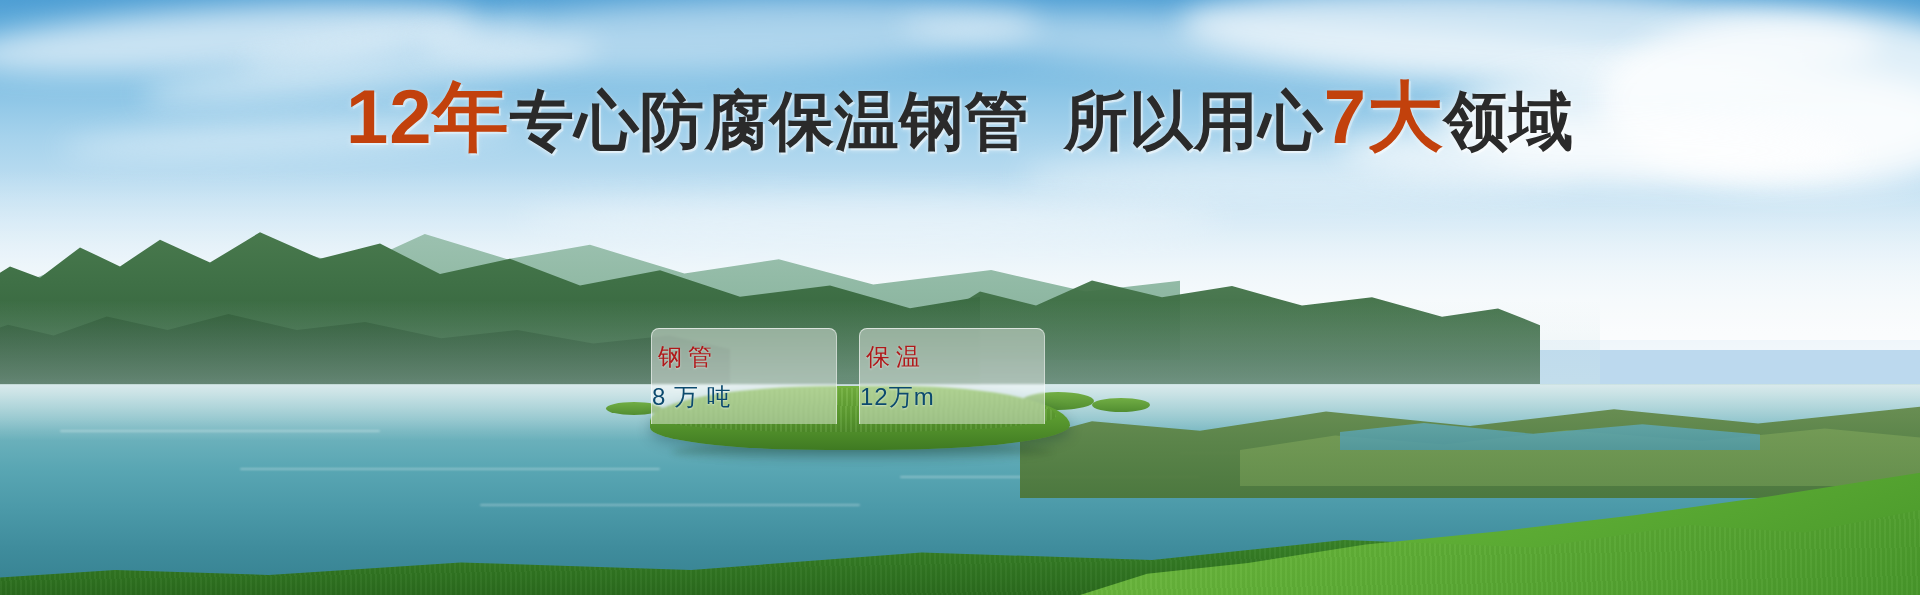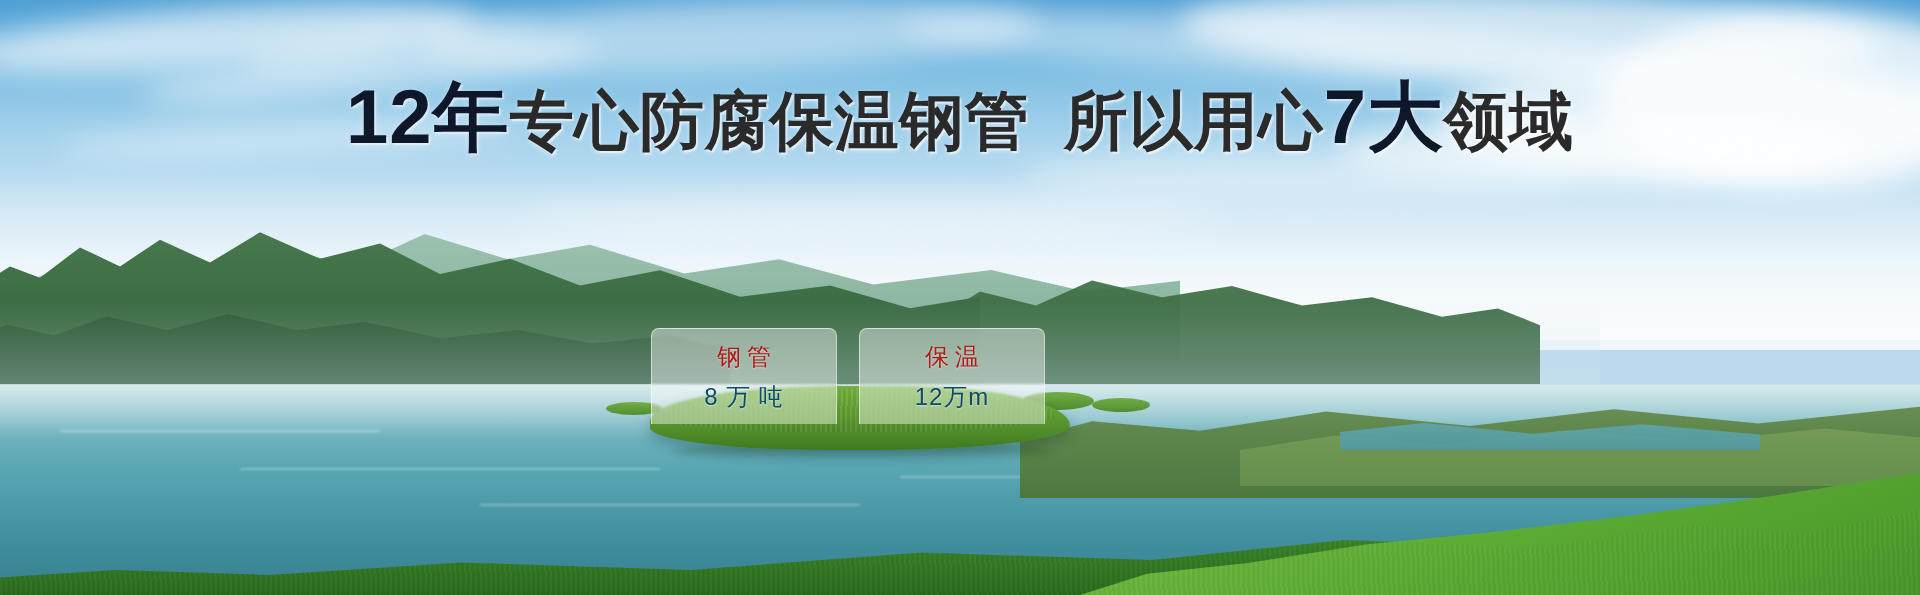--- a/index.html
+++ b/index.html
@@ -199,21 +199,21 @@
     font-size:64px;
     font-weight:bold;
     letter-spacing:1px;
     line-height:70px;
     color:#2a2a2a;
     text-shadow:
       2px 2px 0 rgba(255,255,255,.45),
       0 2px 5px rgba(255,255,255,.55);
   }
   .hl-red{
-    color:#0f172a;
+    color:#c2410c;
     font-size:76px;
     font-weight:bold;
     text-shadow:
       2px 2px 0 rgba(255,255,255,.35),
       0 2px 6px rgba(255,255,255,.45);
   }
   .hl-gap{ display:inline-block; width:34px; }
 
   
   .subtitle-pill{
@@ -243,21 +243,21 @@
   }
   .card{
     width:186px; height:96px;
     background:rgba(255,255,255,0.42);
     border-radius:8px 8px 0 0;
     border-top:1px solid rgba(255,255,255,.65);
     border-left:1px solid rgba(255,255,255,.55);
     border-right:1px solid rgba(255,255,255,.45);
     display:flex;
     flex-direction:column;
-    align-items:center;
+    align-items:flex-start;
     justify-content:center;
     gap:8px;
     backdrop-filter:blur(1px);
   }
   .card-label{
     font-size:24px;
     color:#b0181a;
     letter-spacing:6px;
     text-indent:6px;
     font-weight:normal;

